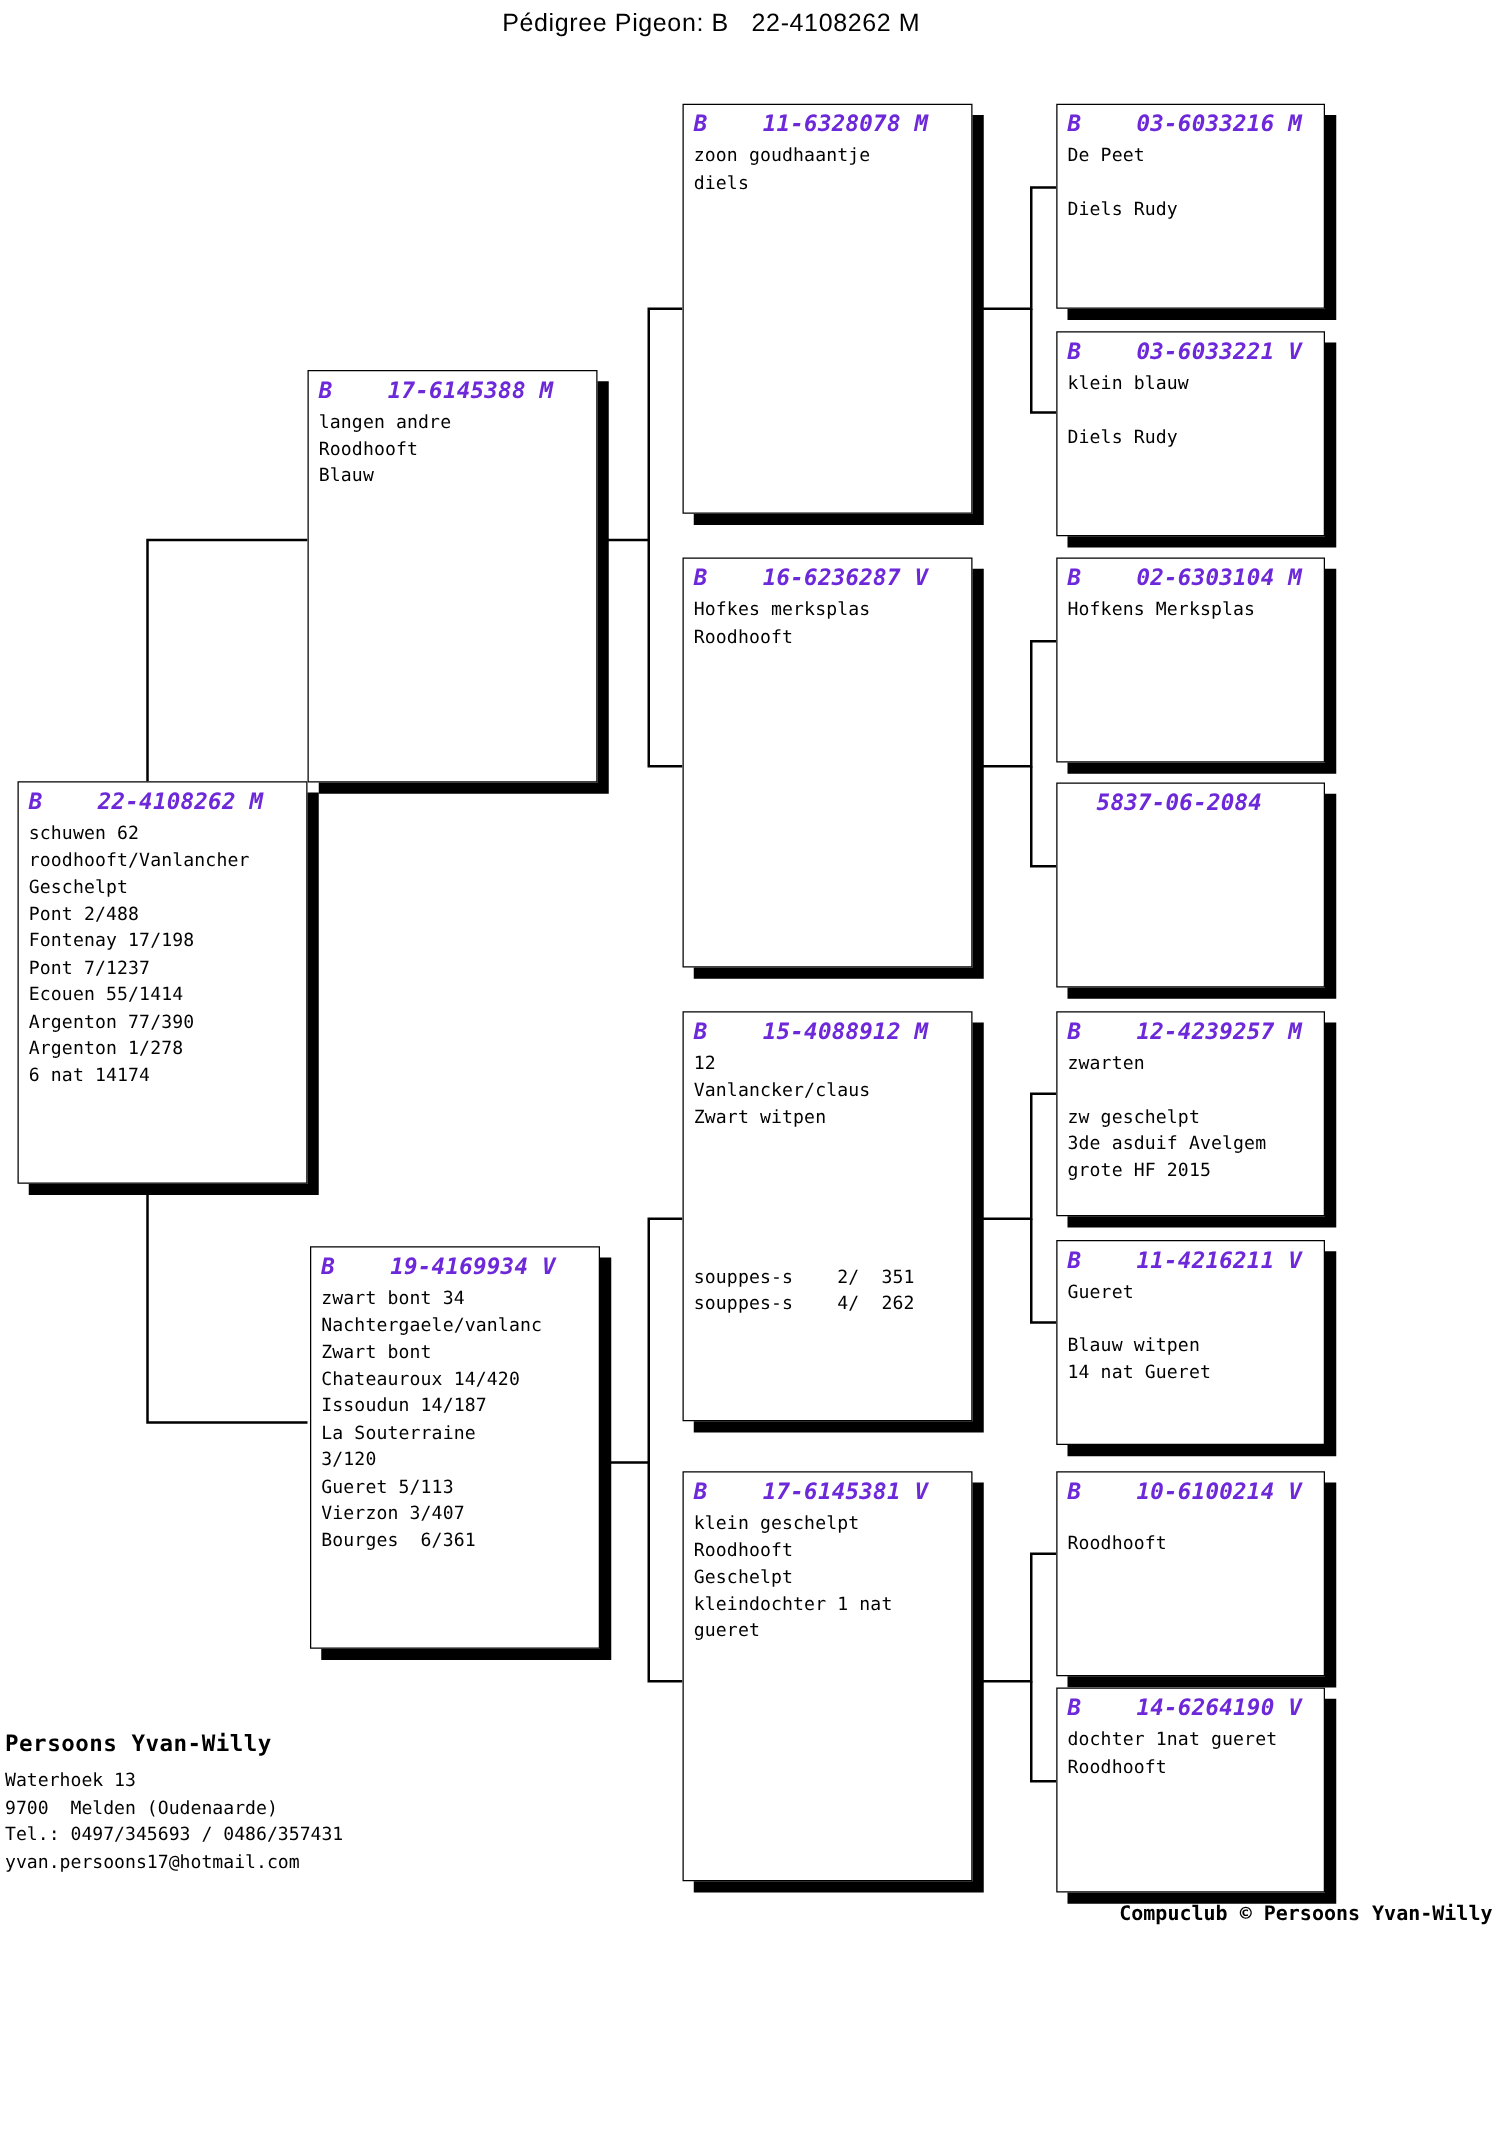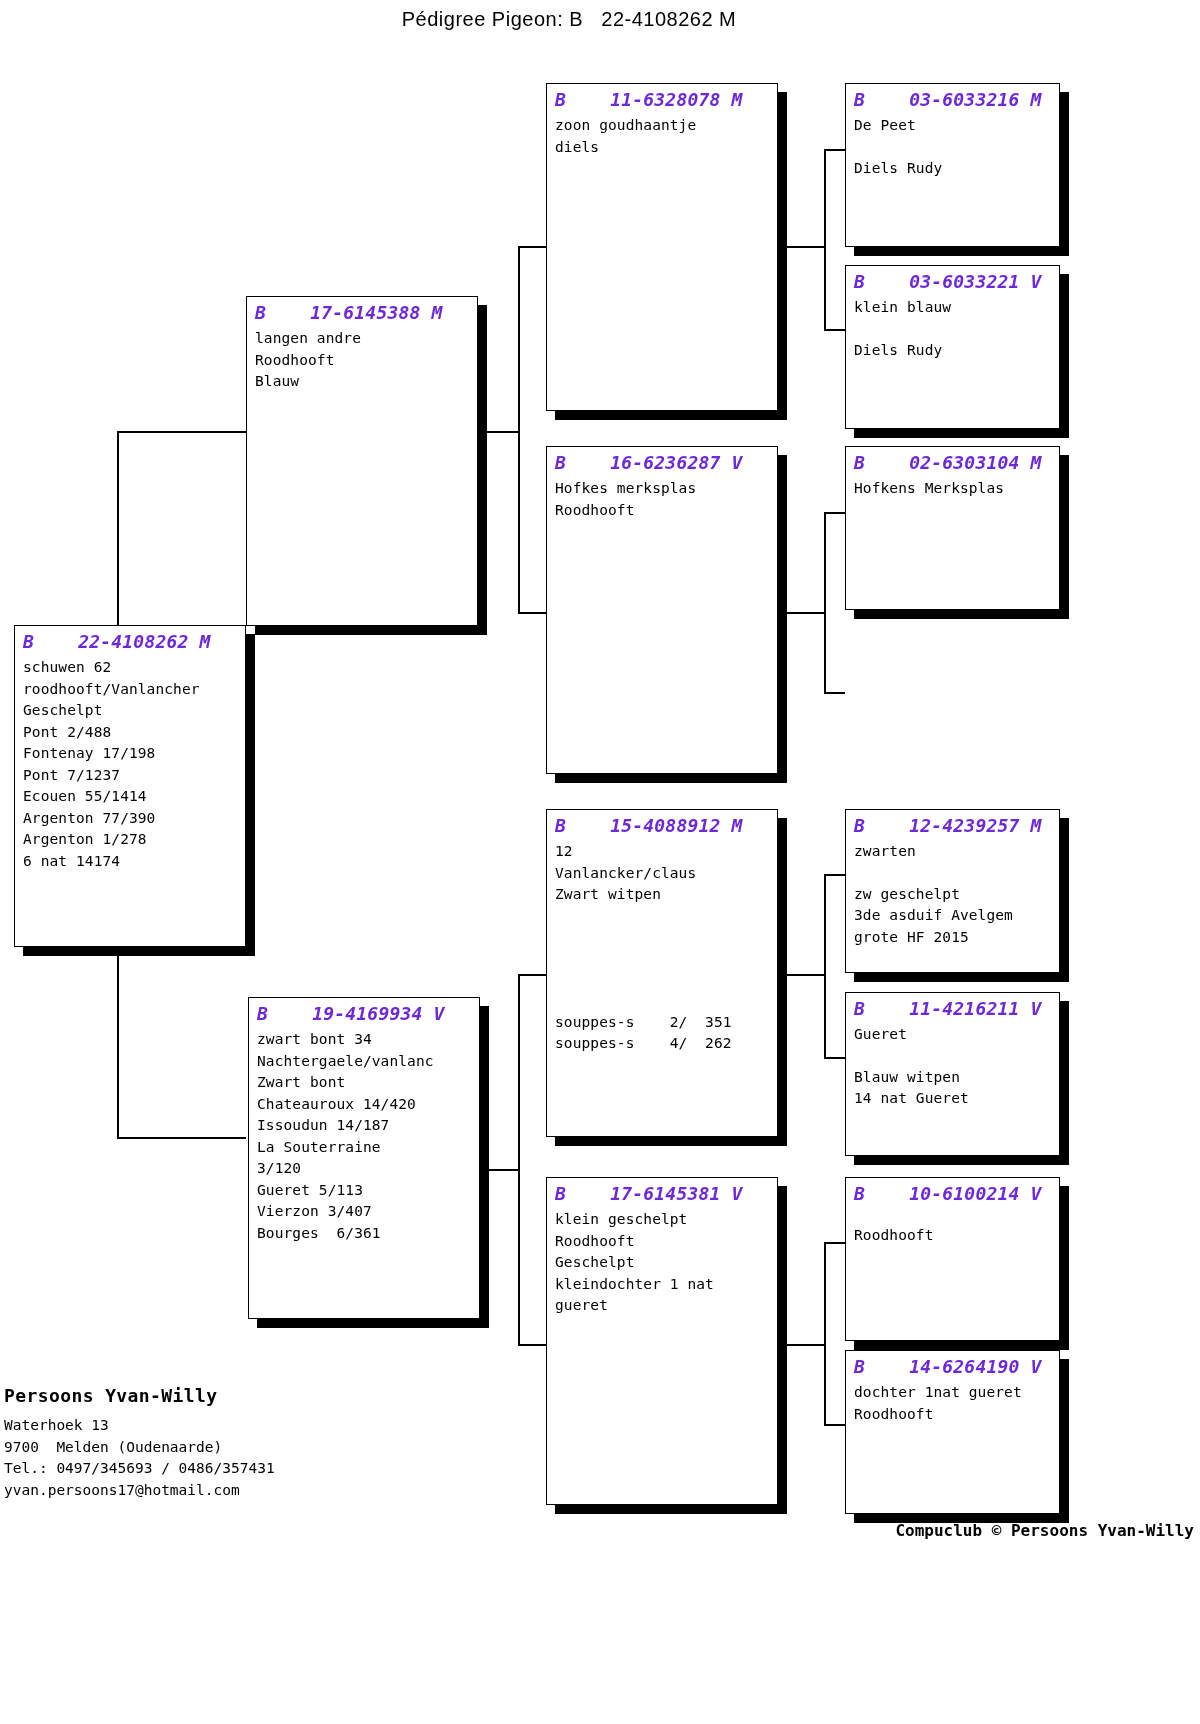--- a/index.html
+++ b/index.html
@@ -223,20 +223,25 @@
     <div class="lines">klein blauw</div>
     <div class="lines gap">Diels Rudy</div>
   </div>
 
   <div class="pbox" style="left:845px; top:446px; width:215px; height:164px;">
     <div class="ring">B    02-6303104 M</div>
     <div class="lines">Hofkens Merksplas</div>
     <div class="lines gap"></div>
   </div>
 
+  <div class="pbox" style="left:845px; top:626px; width:215px; height:164px;">
+    <div class="ring centered">5837-06-2084</div>
+    <div class="lines"></div>
+    <div class="lines"></div>
+  </div>
 
   <div class="pbox" style="left:845px; top:809px; width:215px; height:164px;">
     <div class="ring">B    12-4239257 M</div>
     <div class="lines">zwarten</div>
     <div class="lines gap">zw geschelpt
 3de asduif Avelgem
 grote HF 2015</div>
   </div>
 
   <div class="pbox" style="left:845px; top:992px; width:215px; height:164px;">

